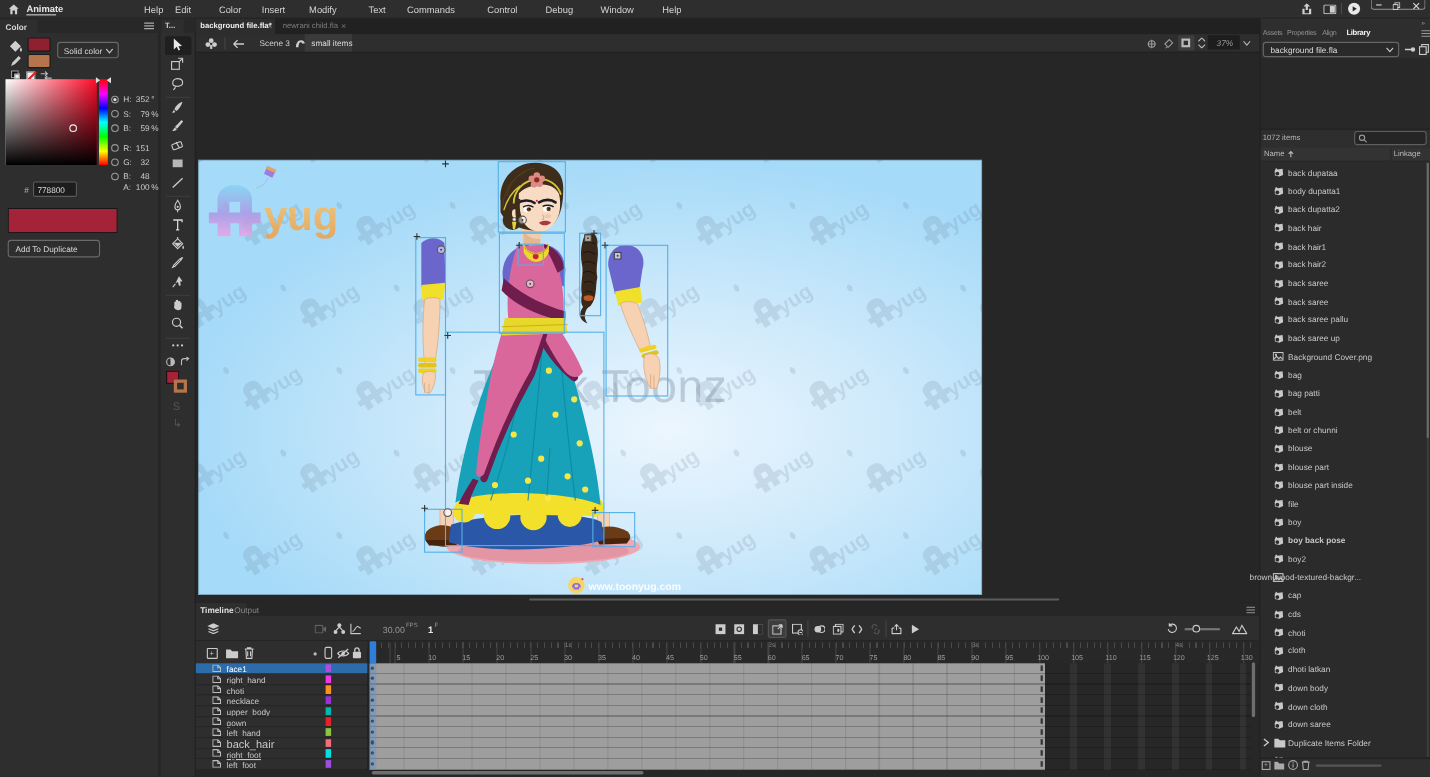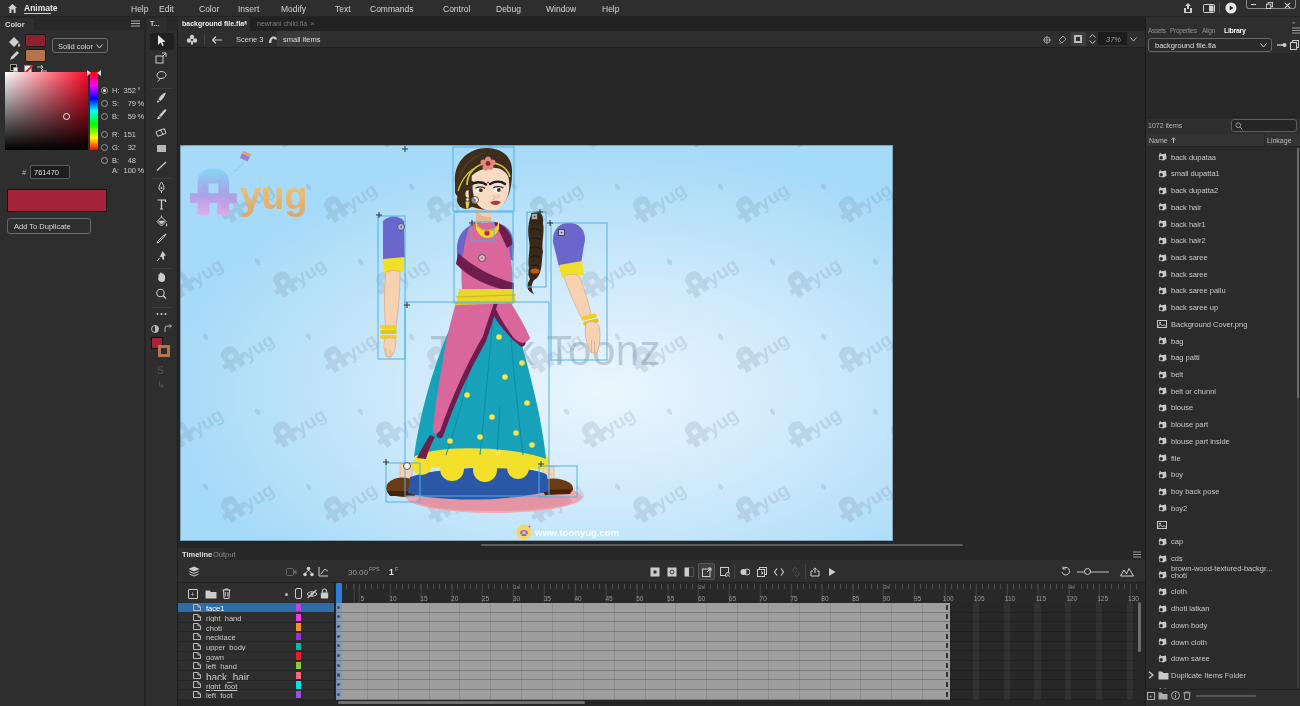--- a/index.html
+++ b/index.html
@@ -111,21 +111,21 @@
 <div class="ab" style="left:101px;top:156px;width:10px;height:10px;">
     <span style="position:absolute;left:0;top:1px;width:7px;height:7px;border:1px solid #999;border-radius:50%;"></span>
   </div>
 <div style="position:absolute;left:112px;top:156px;font-size:7.5px;color:#ccc;">B:</div>
 <div style="position:absolute;left:119px;top:156px;width:17px;font-size:7.5px;color:#ccc;text-align:right;">48</div>
 <div style="position:absolute;left:112px;top:166px;font-size:7.5px;color:#ccc;">A:</div>
 <div style="position:absolute;left:116px;top:166px;width:20px;font-size:7.5px;color:#ccc;text-align:right;">100</div>
 <div style="position:absolute;left:137.5px;top:166px;font-size:7.5px;color:#ccc;">%</div>
 <div style="position:absolute;left:22px;top:168px;font-size:7.5px;color:#bbb;">#</div>
 <div style="position:absolute;left:30px;top:165px;width:40px;height:14px;background:#1d1d1d;border:1px solid #5a5a5a;border-radius:2px;"></div>
-<div style="position:absolute;left:34px;top:168px;font-size:7.5px;color:#ddd;">761470</div>
+<div style="position:absolute;left:34px;top:168px;font-size:7.5px;color:#ddd;">778800</div>
 <div style="position:absolute;left:7px;top:189px;width:100px;height:23px;background:#a42339;border:1px solid #161616;"></div>
 <div style="position:absolute;left:7px;top:218px;width:84px;height:16px;border:1px solid #6a6a6a;border-radius:3px;"></div>
 <div style="position:absolute;left:14px;top:222px;font-size:7.5px;color:#d8d8d8;">Add To Duplicate</div>
 <div style="position:absolute;left:146px;top:17px;width:32px;height:689px;background:#2e2e2e;border-right:1px solid #1f1f1f;"></div>
 <div style="position:absolute;left:146px;top:17px;width:32px;height:13px;background:#282828;"></div>
 <div style="position:absolute;left:147px;top:18px;width:20px;height:12px;background:#2e2e2e;"></div>
 <div style="position:absolute;left:150px;top:20px;font-size:7px;font-weight:bold;color:#d0d0d0;">T...</div>
 <div style="position:absolute;left:150px;top:33px;width:24px;height:17px;background:#1f1f1f;border-radius:2px;"></div>
 <svg class="ab" style="left:155px;top:34px" width="13" height="13" viewBox="0 0 13 13">
     <path d="M3 1 L3 11 L5.7 8.6 L7.3 12 L8.8 11.3 L7.2 8 L10.5 7.8 Z" fill="#e8e8e8"></path>
@@ -774,21 +774,21 @@
 <div style="position:absolute;left:1146px;top:147px;width:154px;height:542px;background:#2b2b2b;"></div>
 <svg class="ab" style="left:1158px;top:152.2px" width="9" height="9" viewBox="0 0 9 9">
     <path d="M2 0.8 L3.5 2.2 L8 1.5 L8.5 7 L5 8.5 L1 7.5 L0.8 3.5 Z" fill="#c8c8c8"></path>
     <circle cx="3.2" cy="5.8" r="1.7" fill="#2b2b2b"></circle>
   </svg>
 <div style="position:absolute;left:1171px;top:152.6px;font-size:7.5px;color:#c8c8c8;">back dupataa</div>
 <svg class="ab" style="left:1158px;top:168.9px" width="9" height="9" viewBox="0 0 9 9">
     <path d="M2 0.8 L3.5 2.2 L8 1.5 L8.5 7 L5 8.5 L1 7.5 L0.8 3.5 Z" fill="#c8c8c8"></path>
     <circle cx="3.2" cy="5.8" r="1.7" fill="#2b2b2b"></circle>
   </svg>
-<div style="position:absolute;left:1171px;top:169.3px;font-size:7.5px;color:#c8c8c8;">small dupatta1</div>
+<div style="position:absolute;left:1171px;top:169.3px;font-size:7.5px;color:#c8c8c8;">body dupatta1</div>
 <svg class="ab" style="left:1158px;top:185.6px" width="9" height="9" viewBox="0 0 9 9">
     <path d="M2 0.8 L3.5 2.2 L8 1.5 L8.5 7 L5 8.5 L1 7.5 L0.8 3.5 Z" fill="#c8c8c8"></path>
     <circle cx="3.2" cy="5.8" r="1.7" fill="#2b2b2b"></circle>
   </svg>
 <div style="position:absolute;left:1171px;top:186.0px;font-size:7.5px;color:#c8c8c8;">back dupatta2</div>
 <svg class="ab" style="left:1158px;top:202.4px" width="9" height="9" viewBox="0 0 9 9">
     <path d="M2 0.8 L3.5 2.2 L8 1.5 L8.5 7 L5 8.5 L1 7.5 L0.8 3.5 Z" fill="#c8c8c8"></path>
     <circle cx="3.2" cy="5.8" r="1.7" fill="#2b2b2b"></circle>
   </svg>
 <div style="position:absolute;left:1171px;top:202.8px;font-size:7.5px;color:#c8c8c8;">back hair</div>
@@ -870,32 +870,32 @@
 <div style="position:absolute;left:1171px;top:453.6px;font-size:7.5px;color:#c8c8c8;">file</div>
 <svg class="ab" style="left:1158px;top:469.9px" width="9" height="9" viewBox="0 0 9 9">
     <path d="M2 0.8 L3.5 2.2 L8 1.5 L8.5 7 L5 8.5 L1 7.5 L0.8 3.5 Z" fill="#c8c8c8"></path>
     <circle cx="3.2" cy="5.8" r="1.7" fill="#2b2b2b"></circle>
   </svg>
 <div style="position:absolute;left:1171px;top:470.3px;font-size:7.5px;color:#c8c8c8;">boy</div>
 <svg class="ab" style="left:1158px;top:486.6px" width="9" height="9" viewBox="0 0 9 9">
     <path d="M2 0.8 L3.5 2.2 L8 1.5 L8.5 7 L5 8.5 L1 7.5 L0.8 3.5 Z" fill="#c8c8c8"></path>
     <circle cx="3.2" cy="5.8" r="1.7" fill="#2b2b2b"></circle>
   </svg>
-<div style="position:absolute;left:1171px;top:487.0px;font-size:7.5px;color:#c8c8c8;">boy back pose</div>
+<div style="position:absolute;left:1171px;top:487.0px;font-size:7.5px;color:#c8c8c8;font-weight:bold;">boy back pose</div>
 <svg class="ab" style="left:1158px;top:503.3px" width="9" height="9" viewBox="0 0 9 9">
     <path d="M2 0.8 L3.5 2.2 L8 1.5 L8.5 7 L5 8.5 L1 7.5 L0.8 3.5 Z" fill="#c8c8c8"></path>
     <circle cx="3.2" cy="5.8" r="1.7" fill="#2b2b2b"></circle>
   </svg>
 <div style="position:absolute;left:1171px;top:503.7px;font-size:7.5px;color:#c8c8c8;">boy2</div>
 <svg class="ab" style="left:1157px;top:520.6px" width="10" height="8" viewBox="0 0 10 8">
     <rect x="0.5" y="0.5" width="9" height="7" fill="none" stroke="#c8c8c8"></rect>
     <circle cx="3" cy="2.7" r="1" fill="#c8c8c8"></circle>
     <path d="M1 6.5 L3.5 4 L5.5 6 L7 4.5 L9 6.5" stroke="#c8c8c8" fill="none"></path>
   </svg>
-<div style="position:absolute;left:1171px;top:520.4px;font-size:7.5px;color:#c8c8c8;margin-top:44px;">brown-wood-textured-backgr...</div>
+<div style="position:absolute;left:1136px;top:520.4px;font-size:7.5px;color:#c8c8c8;">brown-wood-textured-backgr...</div>
 <svg class="ab" style="left:1158px;top:536.8px" width="9" height="9" viewBox="0 0 9 9">
     <path d="M2 0.8 L3.5 2.2 L8 1.5 L8.5 7 L5 8.5 L1 7.5 L0.8 3.5 Z" fill="#c8c8c8"></path>
     <circle cx="3.2" cy="5.8" r="1.7" fill="#2b2b2b"></circle>
   </svg>
 <div style="position:absolute;left:1171px;top:537.2px;font-size:7.5px;color:#c8c8c8;">cap</div>
 <svg class="ab" style="left:1158px;top:553.5px" width="9" height="9" viewBox="0 0 9 9">
     <path d="M2 0.8 L3.5 2.2 L8 1.5 L8.5 7 L5 8.5 L1 7.5 L0.8 3.5 Z" fill="#c8c8c8"></path>
     <circle cx="3.2" cy="5.8" r="1.7" fill="#2b2b2b"></circle>
   </svg>
 <div style="position:absolute;left:1171px;top:553.9px;font-size:7.5px;color:#c8c8c8;">cds</div>

